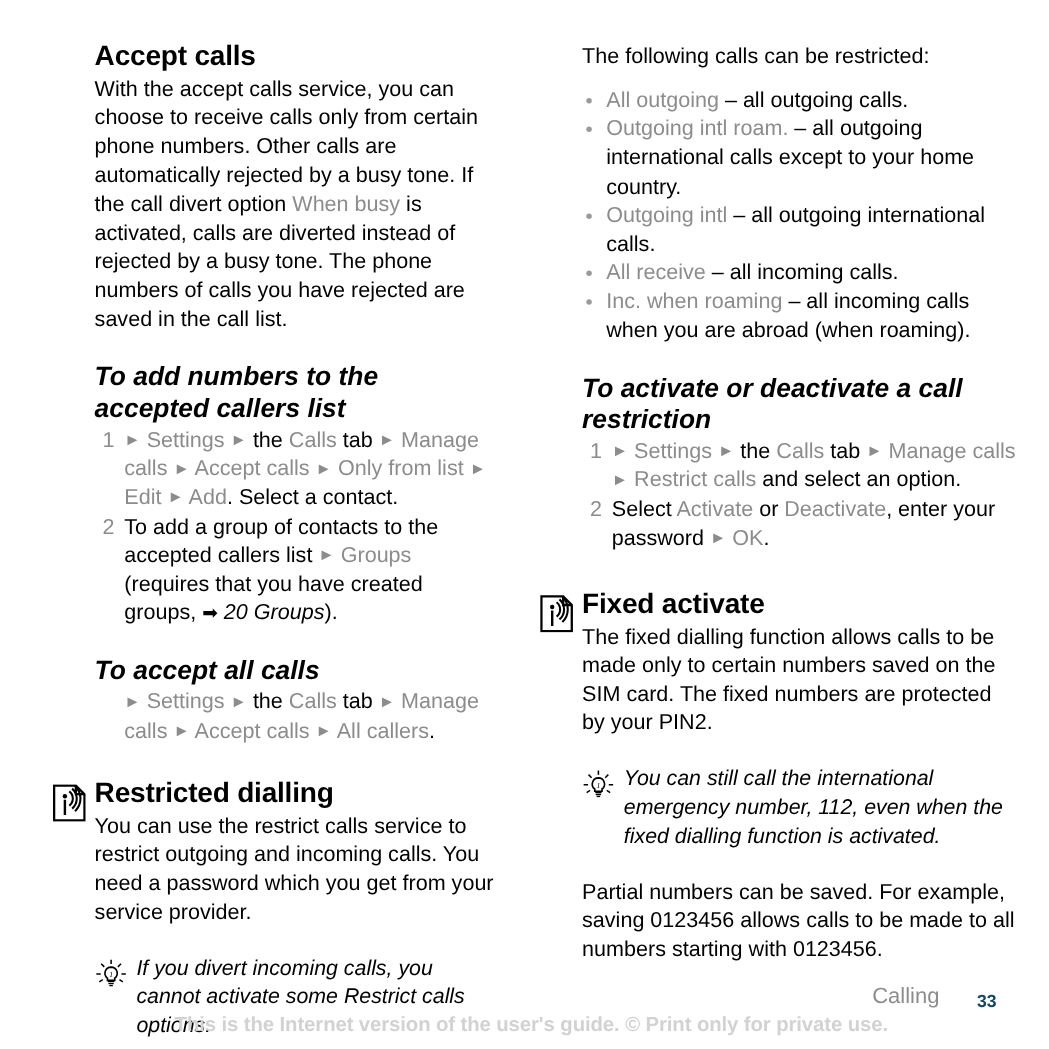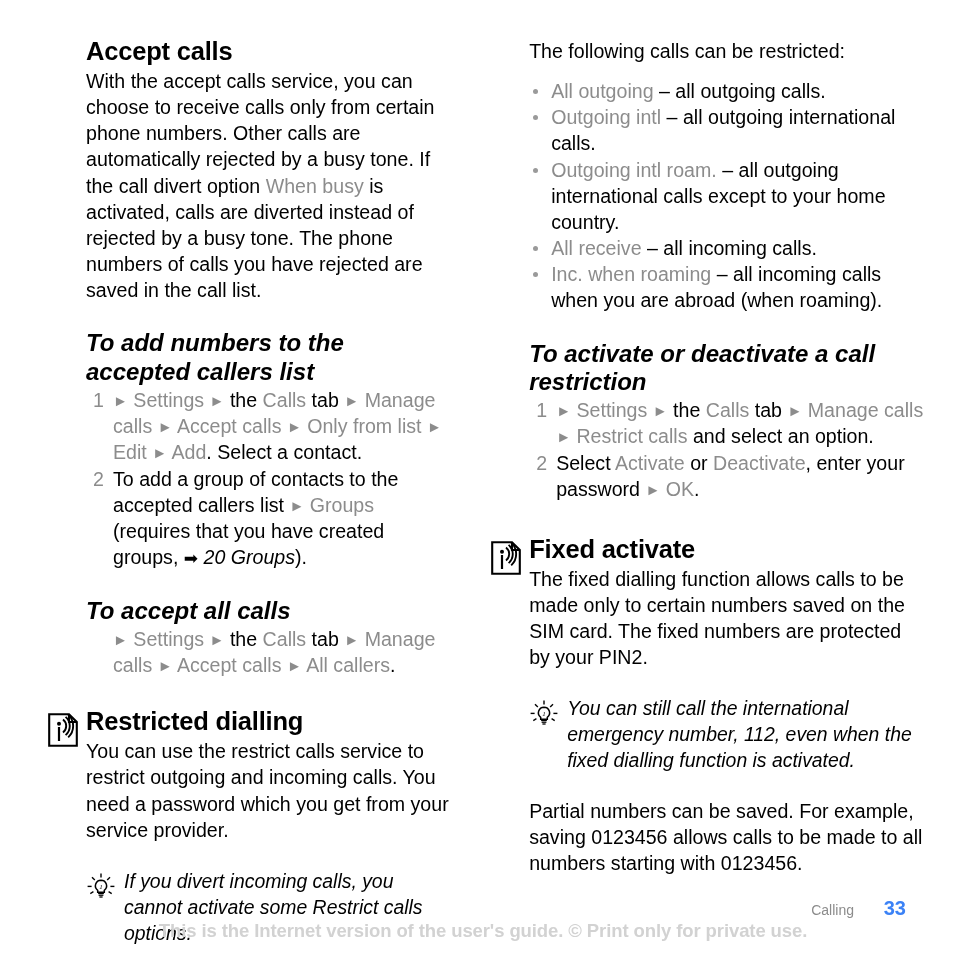--- a/index.html
+++ b/index.html
@@ -150,31 +150,31 @@
   .sp-24 { height: 24px; }
   .sp-26 { height: 26px; }
   .sp-30 { height: 30px; }
   .sp-34 { height: 34px; }
 
   
   .footer-chapter {
     position: absolute;
     right: 100px;
     bottom: 36px;
-    font-size: 14px;
+    font-size: 20px;
     color: #8c8c8c;
     text-align: right;
   }
   .footer-pageno {
     position: absolute;
     right: 48px;
     bottom: 34px;
-    font-size: 20px;
+    font-size: 16px;
     font-weight: bold;
-    color: #3b82f6;
+    color: #0c4a6e;
   }
   .footer-notice {
     position: absolute;
     left: 12px;
     right: 0;
     bottom: 12px;
     text-align: center;
     font-size: 18.5px;
     font-weight: bold;
     color: #d2d2d2;
@@ -259,22 +259,22 @@
     </div>
 
     <div class="col col-right">
 
       <p class="body">The following calls can be restricted:</p>
 
       <div class="sp-14"></div>
 
       <ul class="bullets">
         <li><span class="gray">All outgoing</span><span> – all outgoing calls.</span></li>
+        <li><span class="gray">Outgoing intl roam.</span><span> – all outgoing international calls except to your home country.</span></li>
         <li><span class="gray">Outgoing intl</span><span> – all outgoing international calls.</span></li>
-        <li><span class="gray">Outgoing intl roam.</span><span> – all outgoing international calls except to your home country.</span></li>
         <li><span class="gray">All receive</span><span> – all incoming calls.</span></li>
         <li><span class="gray">Inc. when roaming</span><span> – all incoming calls when you are abroad (when roaming).</span></li>
       </ul>
 
       <div class="sp-26"></div>
 
       <h3 class="sub-title">To activate or deactivate a call restriction</h3>
 
       <ol class="steps">
         <li>

